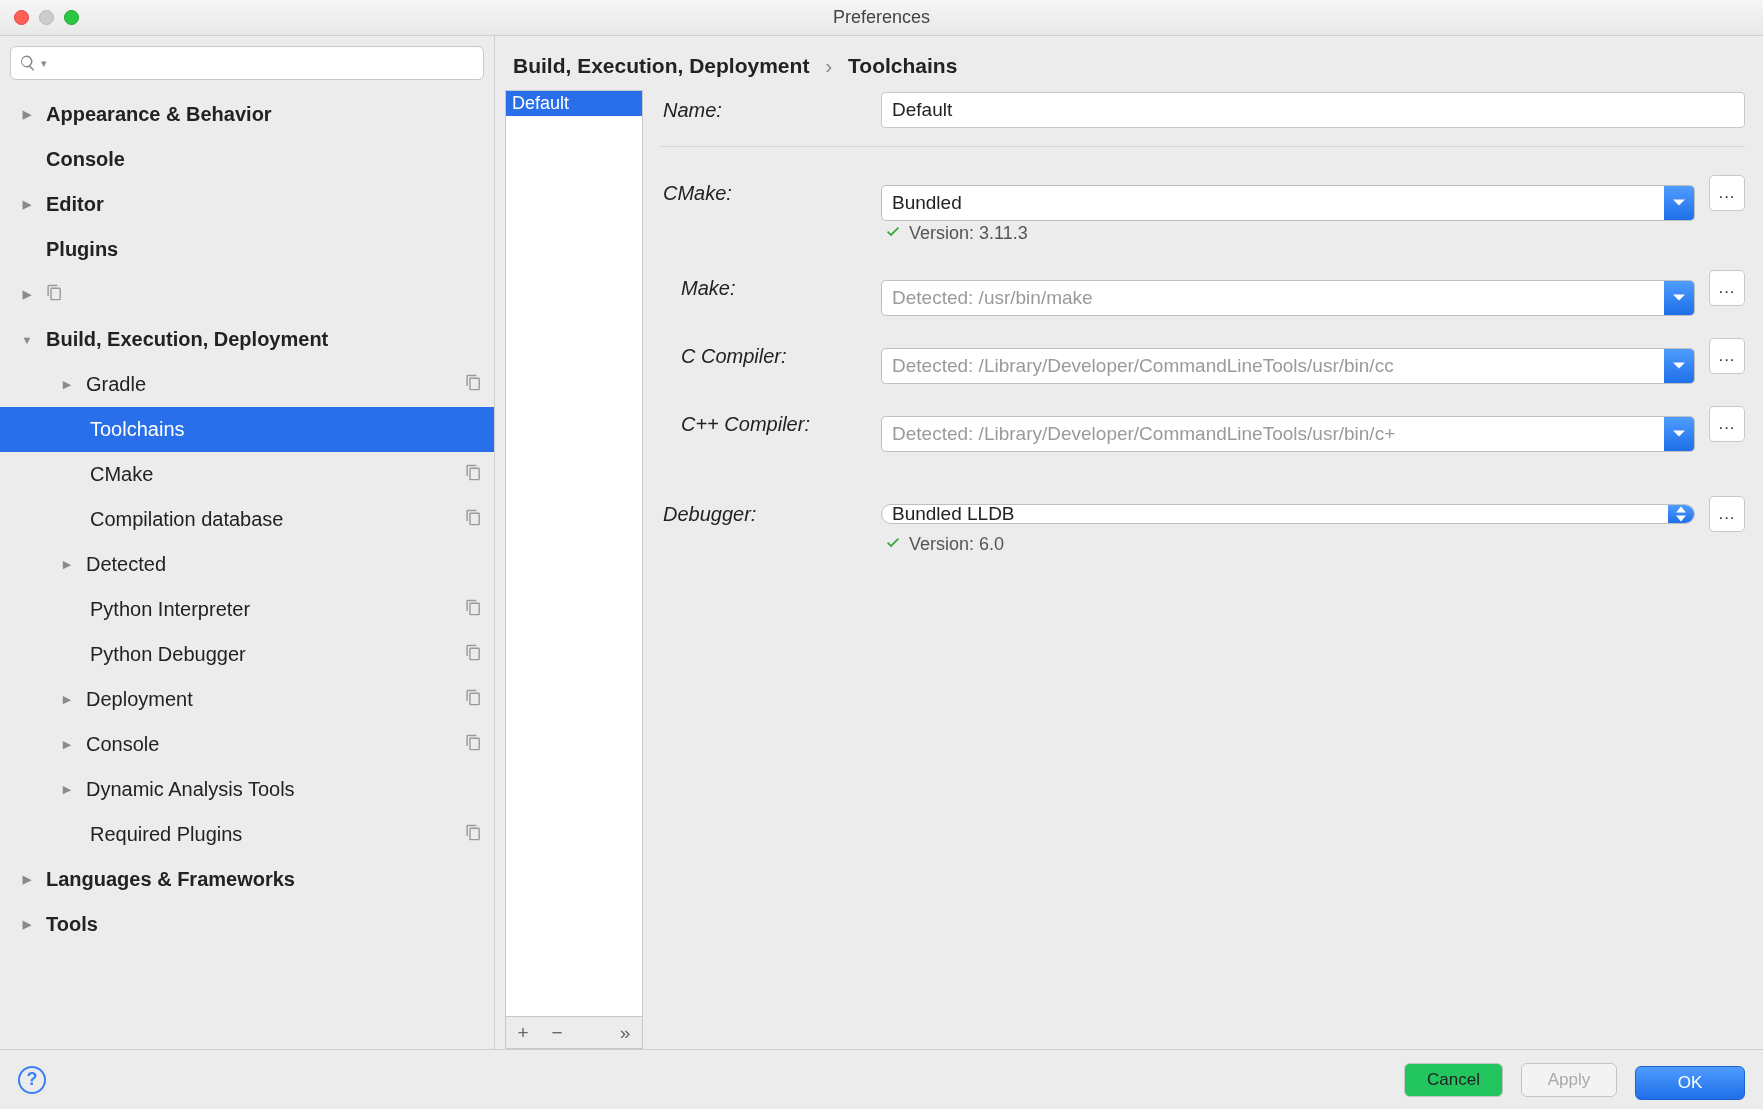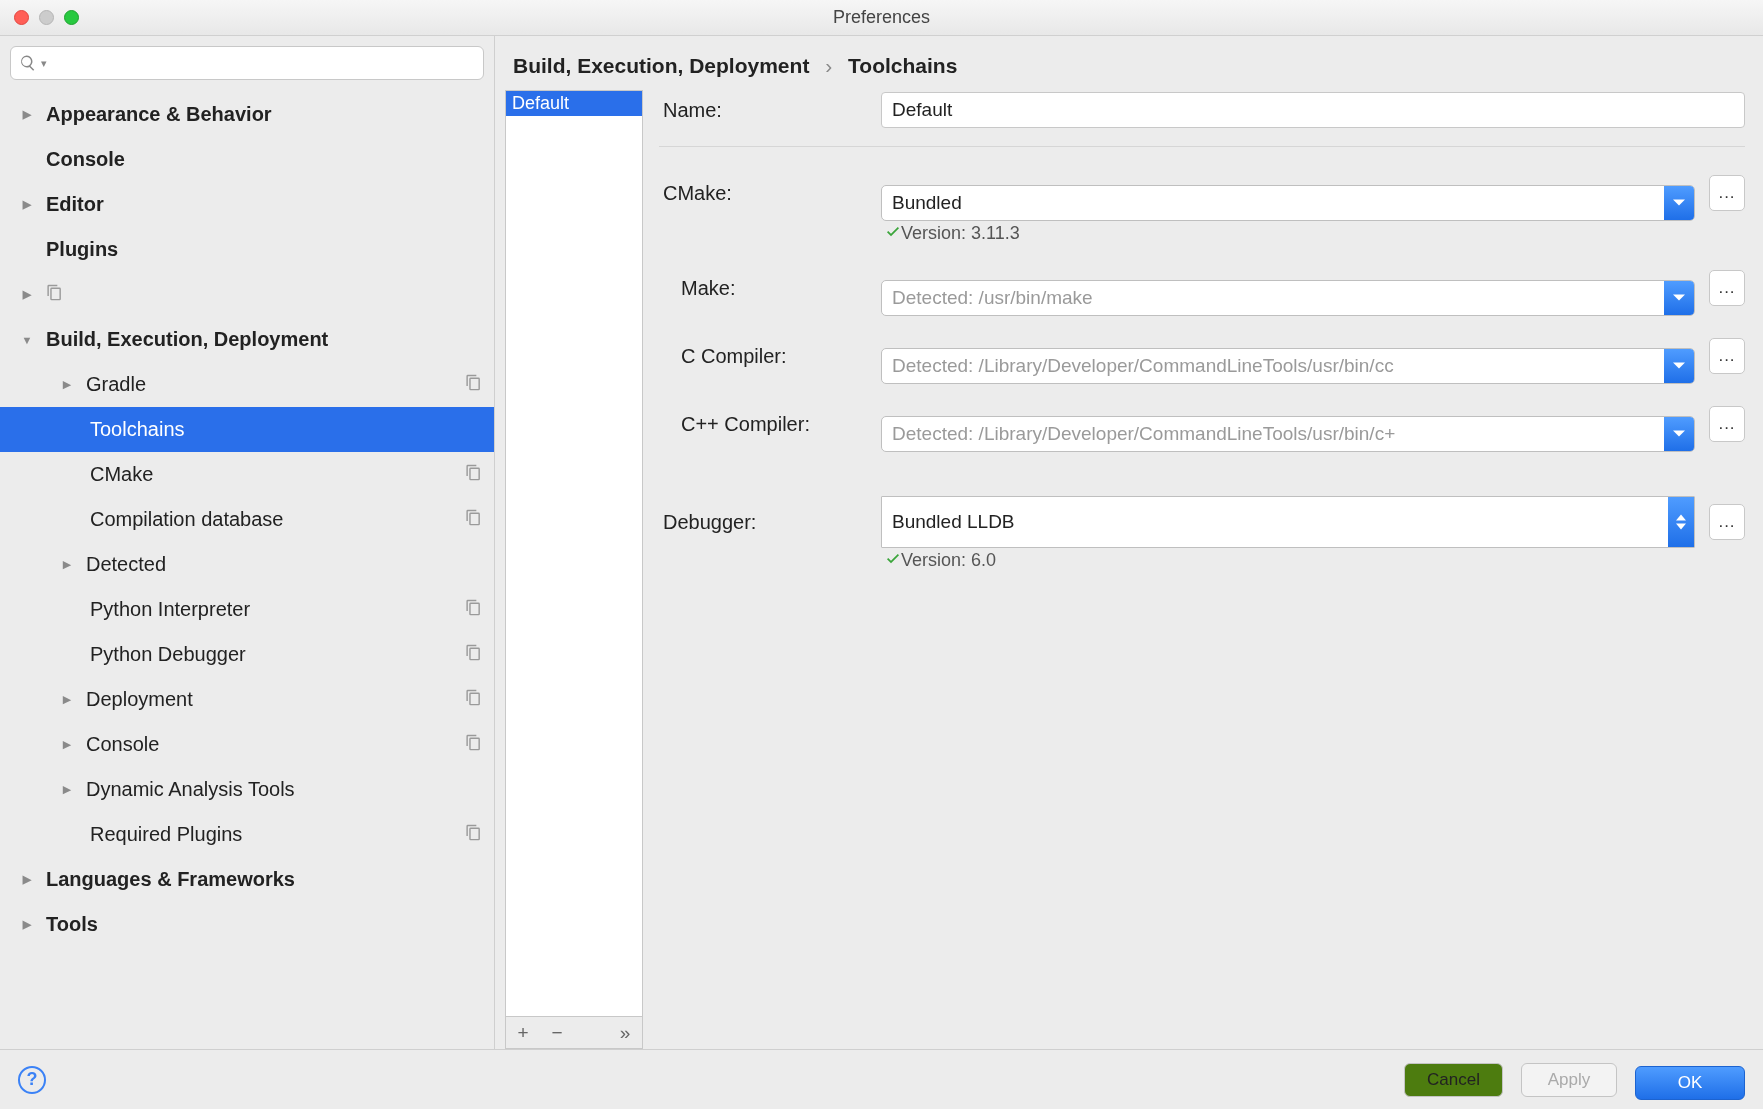--- a/index.html
+++ b/index.html
@@ -106,20 +106,21 @@
   padding-top: 2px;
 }
 .form-row {
   display: flex; align-items: center; gap: 14px;
   margin-bottom: 12px;
 }
 .form-row.tall { margin-bottom: 6px; }
 .form-label {
   width: 208px; font-size: 20px; color: #222;
   padding-left: 4px;
+  font-style: italic;
 }
 .form-label.indent { padding-left: 22px; }
 .input {
   flex: 1; height: 36px; background: #fff;
   border: 1px solid #c8c8c8; border-radius: 4px;
   padding: 0 10px; font-size: 19px; color: #222;
   display: flex; align-items: center;
 }
 .combo {
   flex: 1; height: 36px; display: flex; align-items: stretch;
@@ -127,38 +128,38 @@
 }
 .combo .val { flex: 1; display: flex; align-items: center; padding: 0 10px; font-size: 19px; color: #222; }
 .combo.placeholder .val { color: #9a9a9a; }
 .combo .drop {
   width: 30px; background: linear-gradient(#4f9cff,#1f6fe8);
   display: flex; align-items: center; justify-content: center; color: #fff;
 }
 .combo .drop svg { width: 12px; height: 12px; fill: #fff; }
 
 .select-native {
-  flex: 1; height: 52px; display: flex; align-items: stretch;
-  border: 1px solid #bfbfbf; border-radius: 1px; overflow: hidden; background: #fff; justify-content: flex-end;
+  flex: 1; height: 20px; display: flex; align-items: stretch;
+  border: 1px solid #bfbfbf; border-radius: 17px; overflow: hidden; background: #fff; justify-content: flex-end;
 }
 .select-native .val { flex: 1; display: flex; align-items: center; padding: 0 10px; font-size: 19px; color: #222; }
 .select-native .stepper {
   width: 26px; background: linear-gradient(#4f9cff,#1f6fe8);
   display: flex; flex-direction: column; align-items: center; justify-content: center; gap: 2px;
 }
 .select-native .stepper svg { width: 10px; height: 7px; fill: #fff; }
 
 .browse-btn {
   width: 36px; height: 36px; border: 1px solid #c8c8c8; border-radius: 5px;
   background: #fff; display: flex; align-items: center; justify-content: center;
   font-size: 17px; color: #333; letter-spacing: 1px;
 }
 
 .status-line {
-  display: flex; align-items: center; 
+  display: flex; align-items: center; gap: 8px;
   font-size: 18px; color: #555;
   padding-left: 226px; margin-top: -4px; margin-bottom: 16px;
 }
 .status-line .check { color: #3aa53a; }
 .status-line .check svg { width: 16px; height: 16px; fill: currentColor; }
 
 .hr {
   border: none; border-top: 1px solid #d6d6d6;
   margin: 6px 0 18px 0;
 }
@@ -170,21 +171,21 @@
   display: flex; align-items: center; padding: 0 18px;
 }
 .help {
   width: 28px; height: 28px; border: 2px solid #3b82f6; color: #3b82f6;
   border-radius: 50%; display: flex; align-items: center; justify-content: center;
   font-weight: 700; font-size: 18px;
 }
 .footer-spacer { flex: 1; }
 .btn {
   height: 34px; min-width: 96px; padding: 0 22px;
-  border: 1px solid #c4c4c4; border-radius: 6px; background: #4d7c0f;
+  border: 1px solid #c4c4c4; border-radius: 6px; background: #22c55e;
   font-size: 17px; color: #222; margin-left: 18px;
   display: flex; align-items: center; justify-content: center;
 }
 .btn.disabled { color: #aaa; background: #f3f3f3; }
 .btn.primary {
   background: linear-gradient(#4f9cff,#1f6fe8); color: #fff; border: 1px solid #1c63d0;
   min-width: 110px;
   margin-top: 7px;
 }
 </style>

